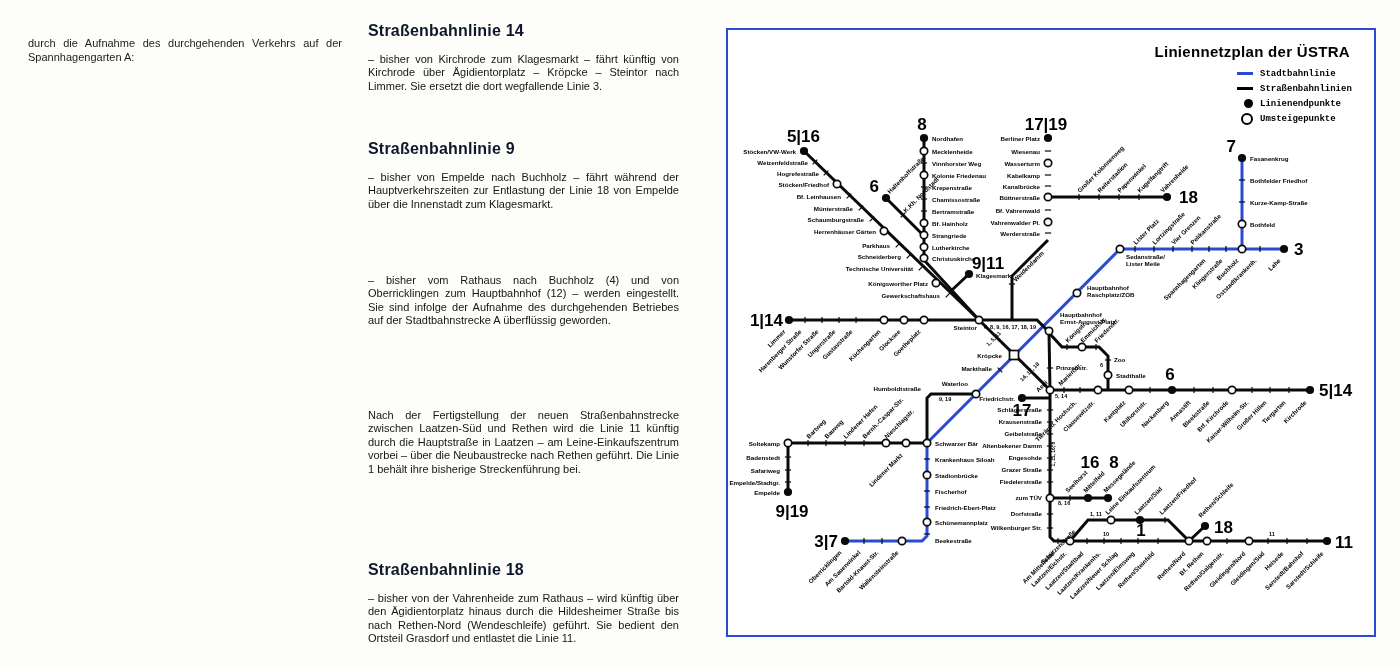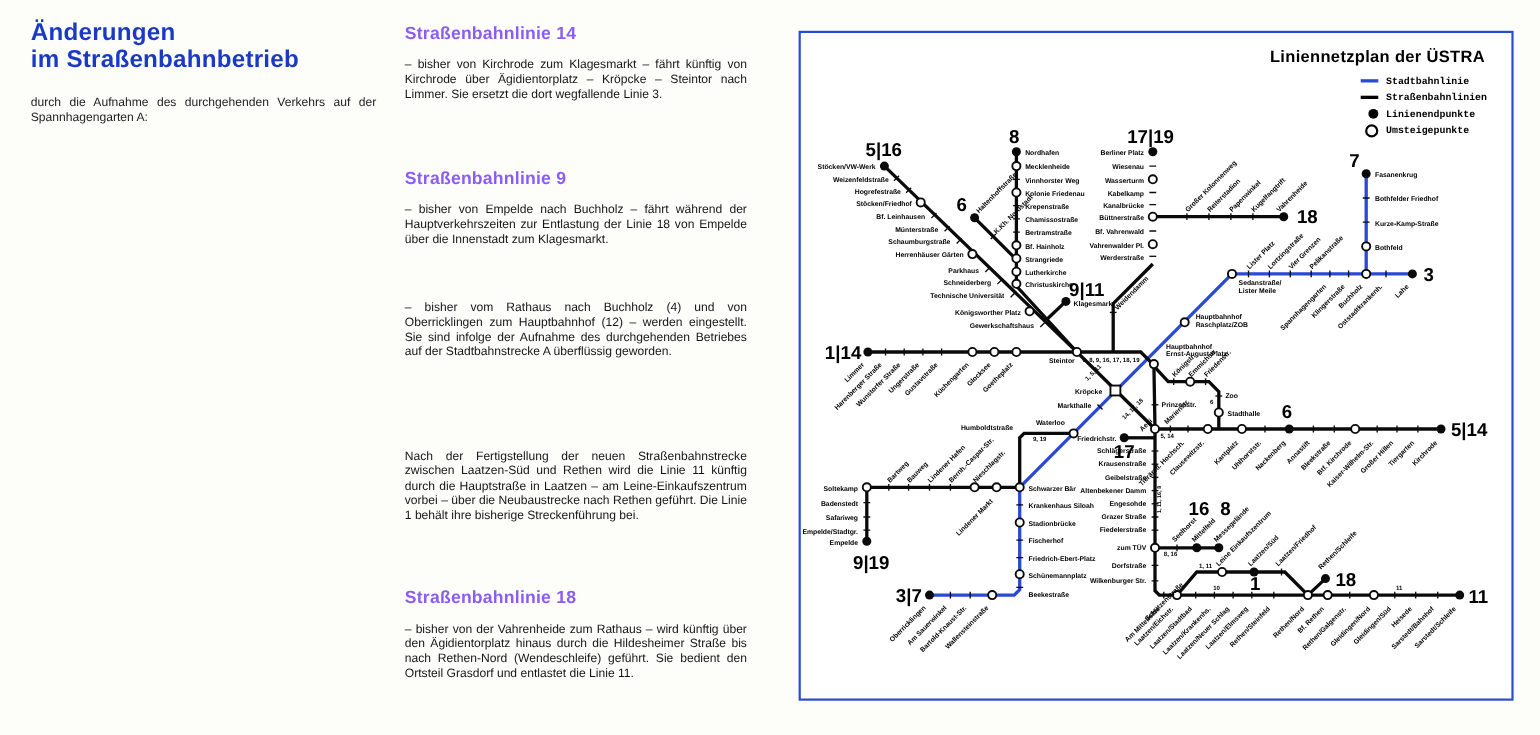--- a/index.html
+++ b/index.html
@@ -6,23 +6,23 @@
   body{
     position:relative;width:1400px;height:668px;overflow:hidden;
     background:#fdfdfa;font-family:"Liberation Sans",sans-serif;color:#161616;
   }
   .doc-left{position:absolute;left:28px;top:16px;width:314px;}
   .doc-left h1{
     margin:0;font-size:22px;line-height:25px;font-weight:bold;color:#1a3ac6;letter-spacing:.2px;
   }
   .intro{margin-top:21px;font-size:11px;line-height:13.5px;text-align:justify;color:#1c1c1c;}
   .sec{position:absolute;left:368px;width:311px;}
-  .sec h2{margin:0 0 13px 0;font-size:16px;font-weight:bold;color:#8b5cf6;letter-spacing:.2px;}
+  .sec h2{margin:0 0 13px 0;font-size:16px;font-weight:bold;color:#0f172a;letter-spacing:.2px;}
   .sec p{margin:0;font-size:11px;line-height:13.4px;text-align:justify;color:#151515;}
-  #sec0{top:22px}#sec1{top:154px}#sec2{top:274px}#sec3{top:409px}#sec4{top:535px}
+  #sec0{top:22px}#sec1{top:140px}#sec2{top:274px}#sec3{top:409px}#sec4{top:561px}
   .map-panel{
     position:absolute;left:726px;top:28px;width:650px;height:609px;
     border:2px solid #2a4ad2;background:#ffffff;box-sizing:border-box;
   }
   #net{position:absolute;left:0;top:0;}
   .map-title{
     position:absolute;top:13px;right:24px;font-size:15px;font-weight:bold;color:#000;letter-spacing:.3px;text-align:right;
   }
   .legend{position:absolute;top:38px;right:24px;}
   .legend-row{display:flex;align-items:center;justify-content:flex-end;gap:7px;margin-bottom:4px;height:11px;}
@@ -30,22 +30,20 @@
   .sym{width:18px;display:flex;justify-content:flex-end;align-items:center;}
   .sym-dash{width:16px;height:3px;background:#000;}
   .sym-dash.blue{background:#2a4ad2;}
   .sym-dot{width:9px;height:9px;border-radius:50%;background:#000;}
   .sym-ring{width:8px;height:8px;border-radius:50%;border:2px solid #000;background:#fff;}
 </style>
 </head>
 <body>
 
 <div class="doc-left">
-  <h1><span>Änderungen</span><br>
-  <span>im Straßenbahnbetrieb</span></h1>
   <div class="intro">durch die Aufnahme des durchgehenden Verkehrs auf der Spannhagengarten A:</div>
 </div>
 
 <div class="sec" id="sec0">
   <h2>Straßenbahnlinie 14</h2>
   <p>– bisher von Kirchrode zum Klagesmarkt – fährt künftig von Kirchrode über Ägidientorplatz – Kröpcke – Steintor nach Limmer. Sie ersetzt die dort wegfallende Linie 3.</p>
 </div>
 <div class="sec" id="sec1">
   <h2>Straßenbahnlinie 9</h2>
   <p>– bisher von Empelde nach Buchholz – fährt während der Hauptverkehrszeiten zur Entlastung der Linie 18 von Empelde über die Innenstadt zum Klagesmarkt.</p>

